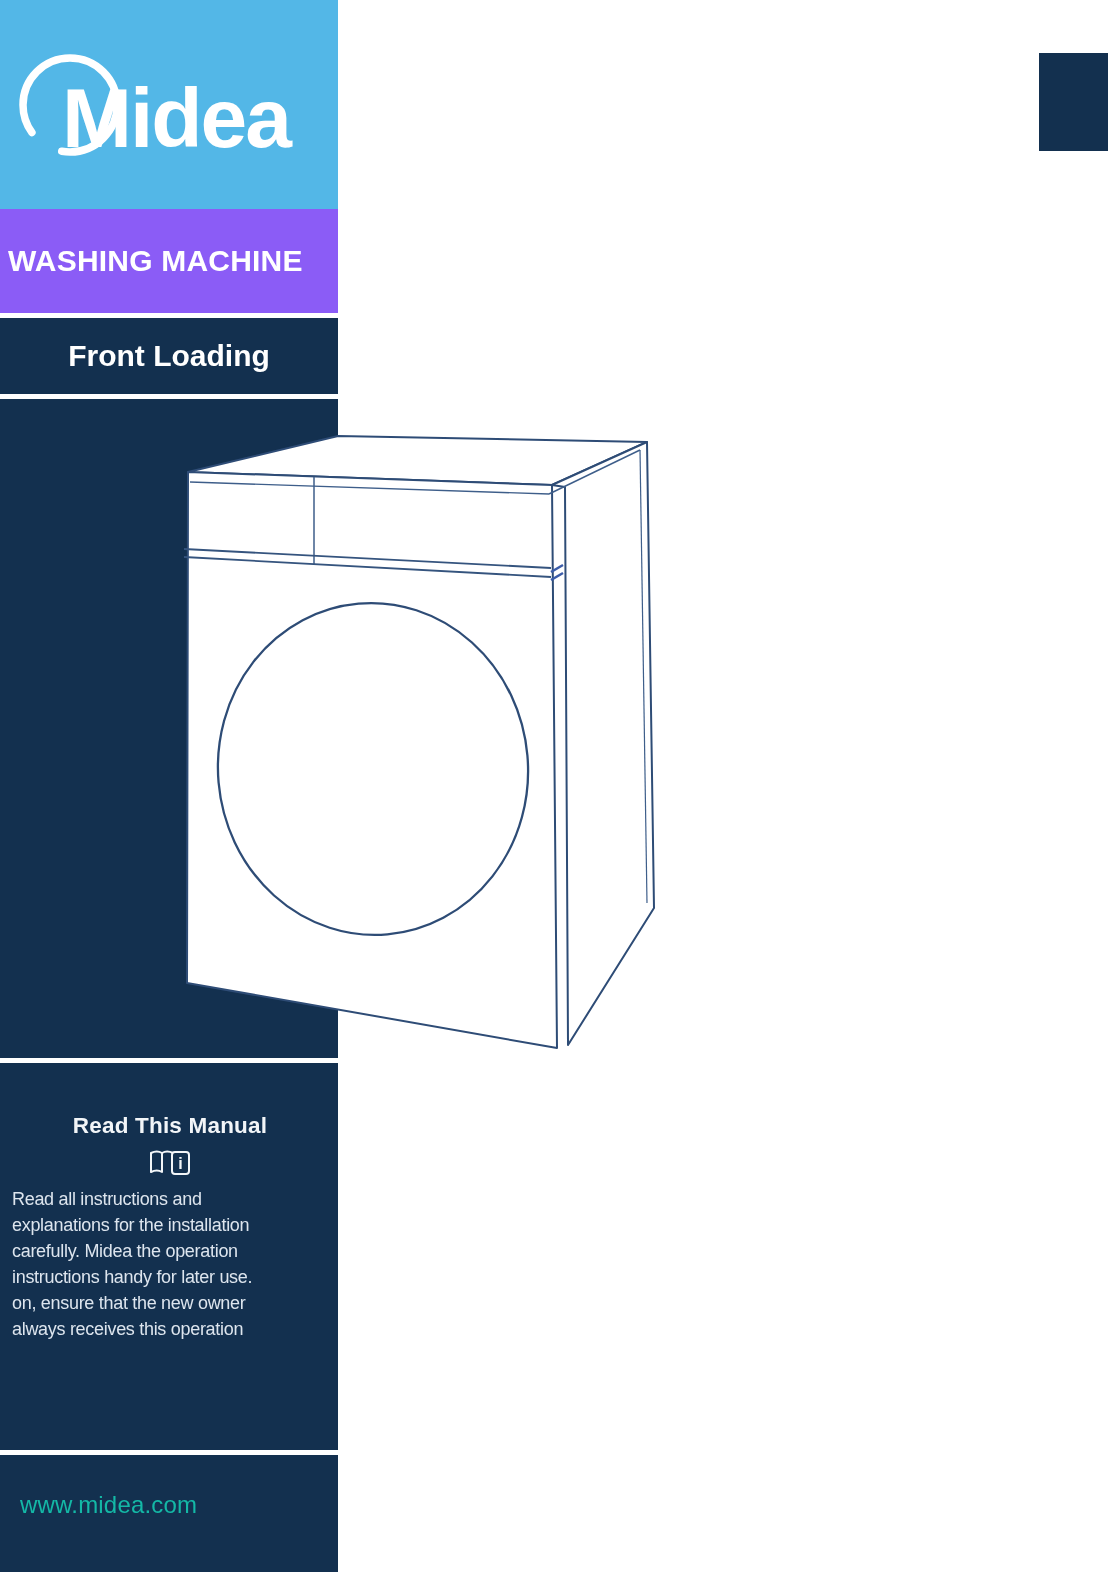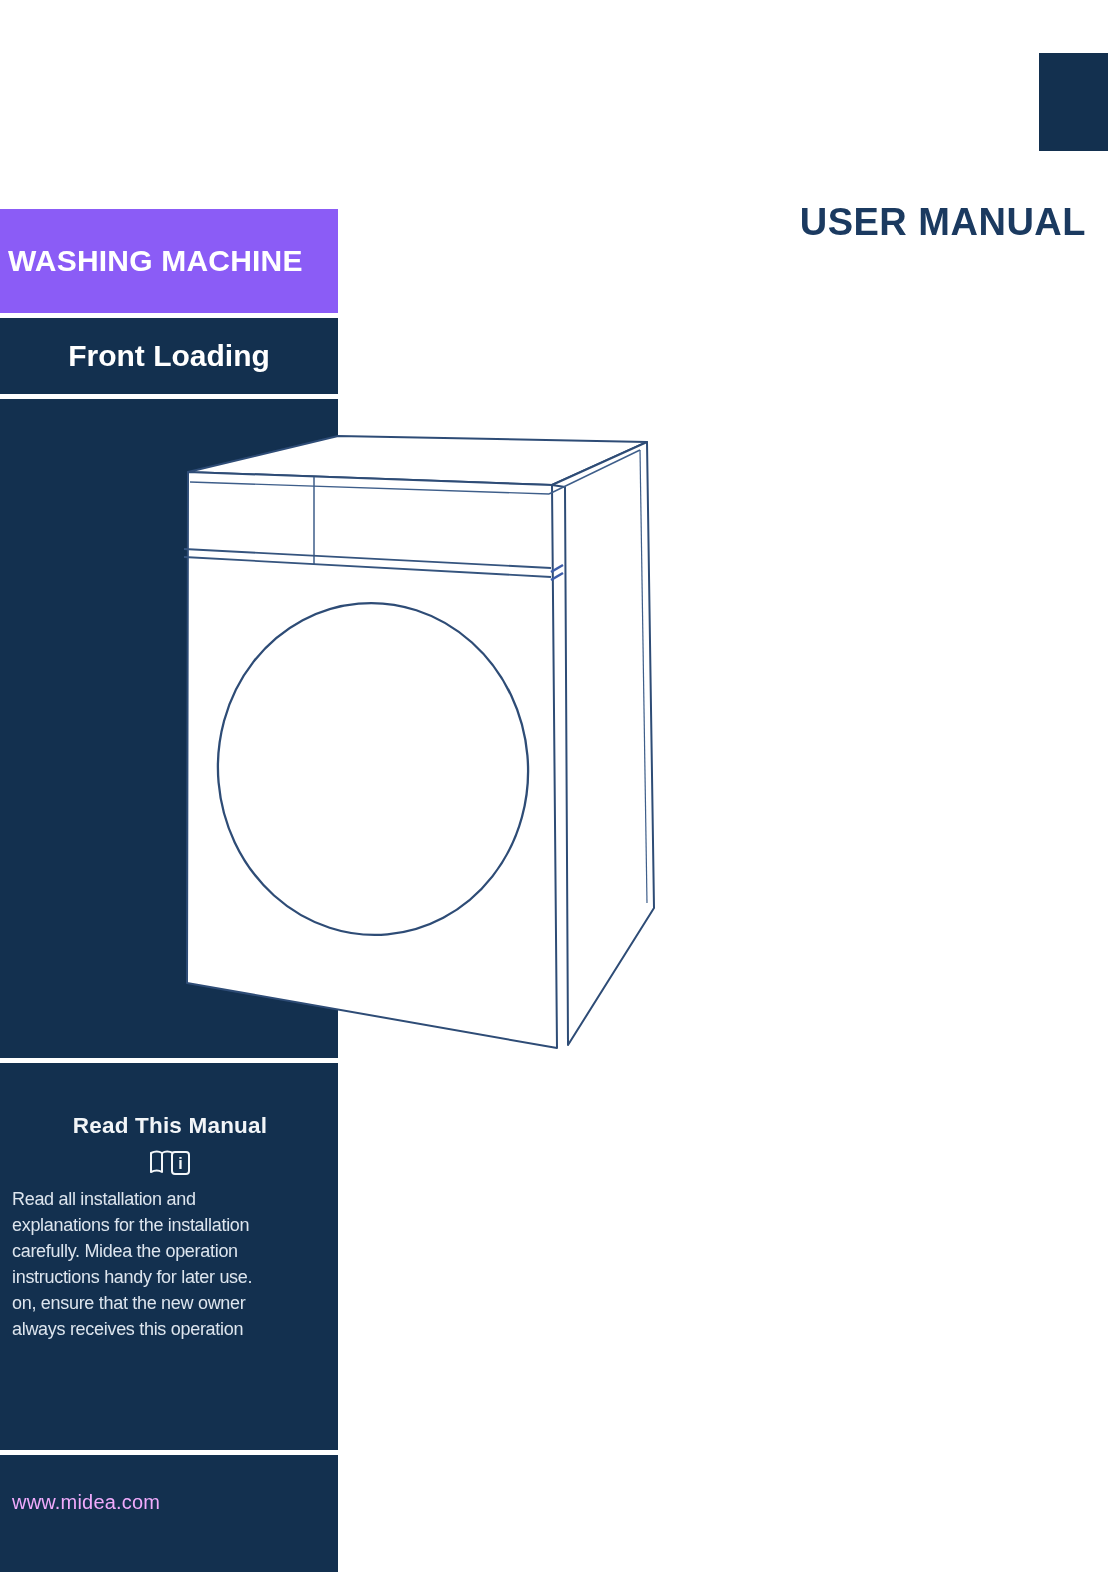--- a/index.html
+++ b/index.html
@@ -26,51 +26,56 @@
   .read-heading-row{display:flex;align-items:center;gap:9px;flex-direction:column;}
   .read-heading{font-size:22.5px;font-weight:bold;color:#F2F5F8;letter-spacing:0.2px;white-space:nowrap;}
   .read-lines{margin-top:8px;}
   .read-line{
     font-size:18px;line-height:26px;color:#DDE5EE;letter-spacing:-0.3px;white-space:nowrap;
   }
   .sidebar-footer{
     position:absolute;left:0;top:1455px;width:338px;height:117px;background:#13304F;
     box-sizing:border-box;padding:36px 0 0 12px;
   }
-  .website{font-size:20px;color:#f0abfc;letter-spacing:0.2px;}
+  .website{font-size:24px;color:#14b8a6;letter-spacing:0.2px;margin-left:8px;}
   
   .corner-square{position:absolute;left:1039px;top:53px;width:69px;height:98px;background:#13304F;}
   .user-manual{
     position:absolute;top:200px;right:22px;font-size:38px;font-weight:bold;
     color:#1B3A60;letter-spacing:0.5px;line-height:44px;white-space:nowrap;
   }
   
   .washer{position:absolute;left:180px;top:425px;width:480px;height:640px;}
   
   .logo-svg{position:absolute;left:0;top:0;}
 </style>
 </head>
 <body>
 
 <div class="page">
 
+  <div class="logo-box">
+    <svg class="logo-svg" width="338" height="209" viewBox="0 0 338 209">
+      <circle cx="70" cy="105" r="47" fill="none" stroke="#ffffff" stroke-width="7.5" stroke-dasharray="82 36 300" stroke-linecap="round"></circle>
+      <text x="62" y="147" fill="#ffffff" font-size="84" font-weight="bold" font-family="Liberation Sans, sans-serif" letter-spacing="-2">Midea</text>
+    </svg>
+  </div>
 
   <div class="band-product">
     <span class="txt">WASHING MACHINE</span>
   </div>
 
   <div class="band-variant">
     <span class="txt">Front Loading</span>
   </div>
 
   <div class="sidebar-main"></div>
 
   <div class="corner-square"></div>
 
-  <div class="user-manual">USER MANUAL</div>
 
   <svg class="washer" viewBox="0 0 480 640">
 
     <polygon points="8,47 158,11 467,17 372,60" fill="#ffffff" stroke="#2E4C76" stroke-width="2" stroke-linejoin="round"></polygon>
 
     <polygon points="372,60 467,17 474,483 388,620 385,62" fill="#ffffff" stroke="#2E4C76" stroke-width="2" stroke-linejoin="round"></polygon>
 
     <polygon points="8,47 372,60 377,623 7,558" fill="#ffffff" stroke="#2E4C76" stroke-width="2" stroke-linejoin="round"></polygon>
 
     <path d="M10,57 L369,69" fill="none" stroke="#3E5E8A" stroke-width="1.4"></path>
@@ -92,21 +97,21 @@
     <div class="read-heading-row">
       <span class="read-heading">Read This Manual</span>
       <svg width="44" height="30" viewBox="0 0 44 30">
         <path d="M3,5 Q9,2 14,5 L14,24 Q9,21 3,24 Z" fill="none" stroke="#F2F5F8" stroke-width="2" stroke-linejoin="round"></path>
         <path d="M14,5 Q19,2 25,5 L25,10" fill="none" stroke="#F2F5F8" stroke-width="2" stroke-linejoin="round"></path>
         <rect x="24" y="4" width="17" height="22" rx="3" fill="#13304F" stroke="#F2F5F8" stroke-width="2"></rect>
         <text x="32.5" y="21" fill="#F2F5F8" font-size="16" font-weight="bold" text-anchor="middle" font-family="Liberation Sans, sans-serif">i</text>
       </svg>
     </div>
     <div class="read-lines">
-      <div class="read-line">Read all installation and</div>
+      <div class="read-line">Read all instructions and</div>
       <div class="read-line">explanations for the installation</div>
       <div class="read-line">carefully. Midea the operation</div>
       <div class="read-line">instructions handy for later use.</div>
       <div class="read-line">on, ensure that the new owner</div>
       <div class="read-line">always receives this operation</div>
     </div>
   </div>
 
   <div class="sidebar-footer">
     <span class="website">www.midea.com</span>

